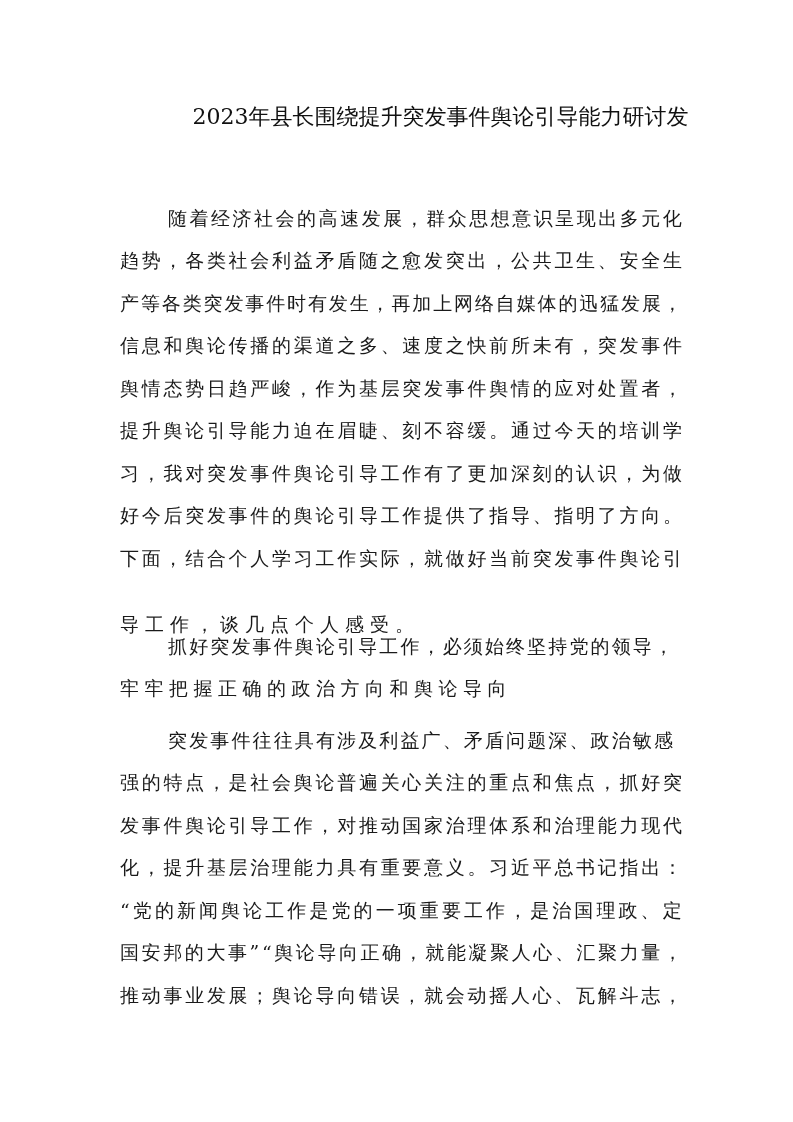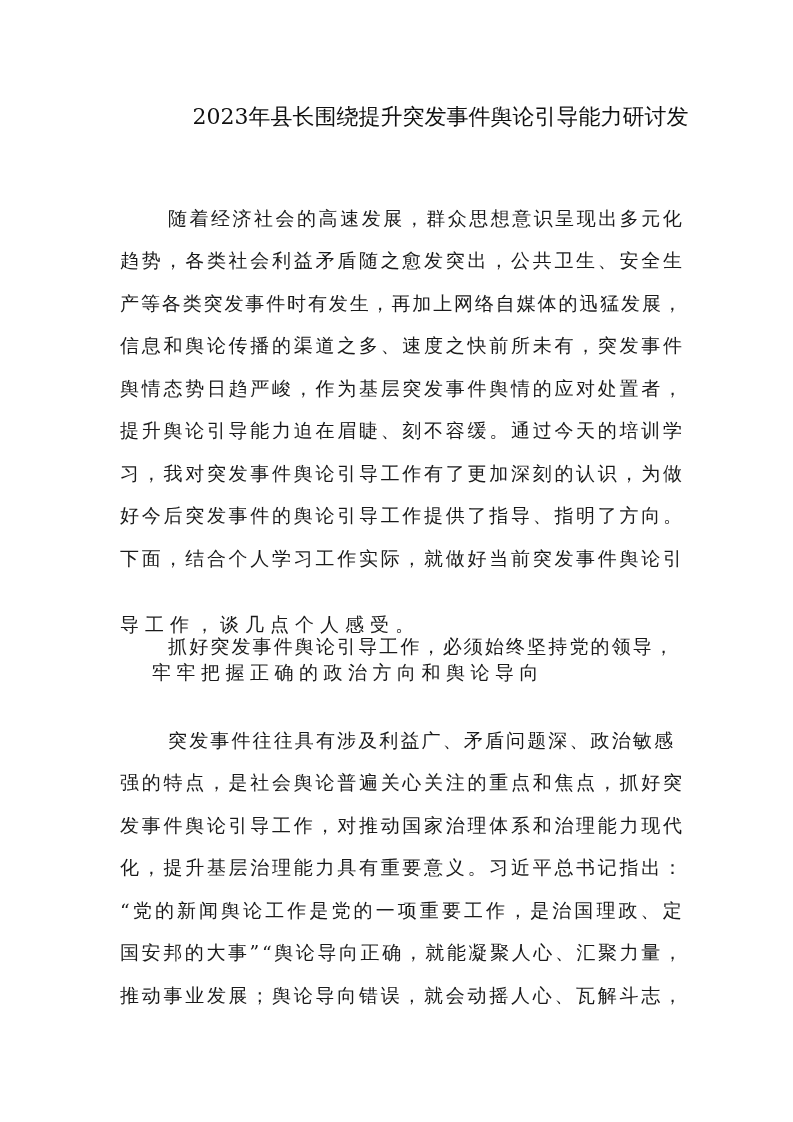--- a/index.html
+++ b/index.html
@@ -296,21 +296,21 @@
         <span>始</span>
         <span>终</span>
         <span>坚</span>
         <span>持</span>
         <span>党</span>
         <span>的</span>
         <span>领</span>
         <span>导</span>
         <span>，</span>
       </div>
-    <div class="line heading-short" style="top:660px;margin-left:32px;">牢牢把握正确的政治方向和舆论导向</div>
+    <div class="line heading-short" style="top:676px;">牢牢把握正确的政治方向和舆论导向</div>
   </div>
 
   <div>
     <div class="line indent" style="top: 728px; width: 505px; display: flex; justify-content: space-between;">
         <span>突</span>
         <span>发</span>
         <span>事</span>
         <span>件</span>
         <span>往</span>
         <span>往</span>

